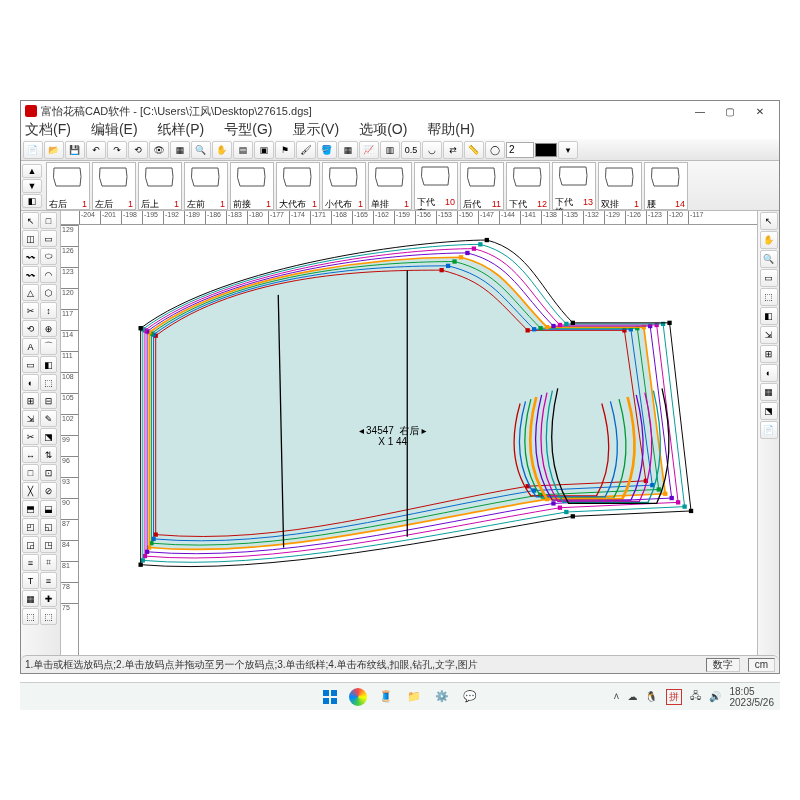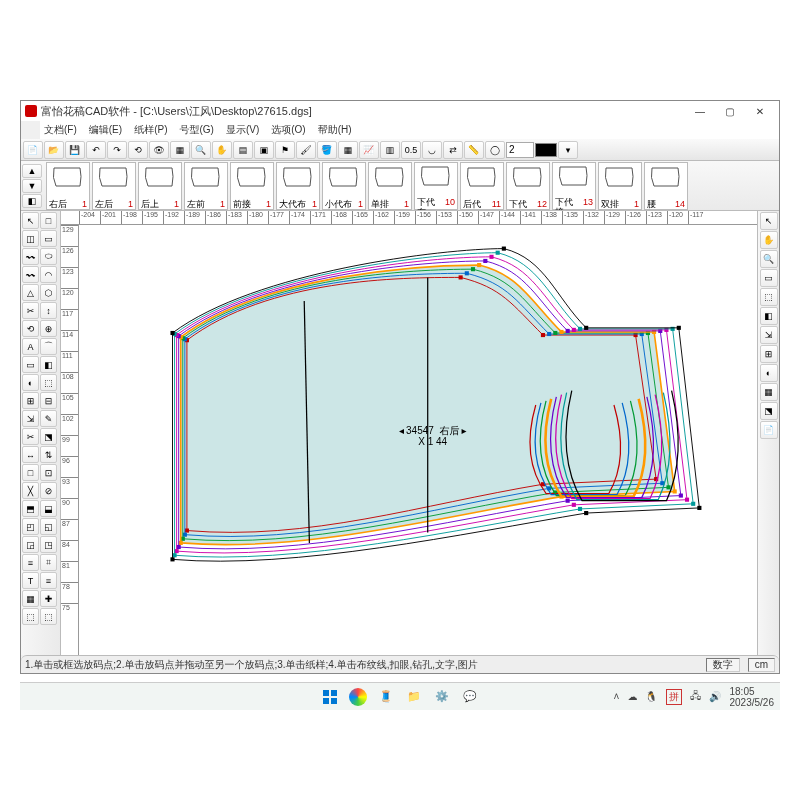--- a/index.html
+++ b/index.html
@@ -4,21 +4,21 @@
 <style>
   * { box-sizing: border-box; margin: 0; padding: 0; font-family: "Microsoft YaHei", SimSun, sans-serif; }
   body { background: #fff; width: 800px; height: 800px; overflow: hidden; position: relative; }
   .outer-pad { padding: 100px 20px 100px 20px; }
   .window { border: 1px solid #888; background: #f0f0f0; width: 760px; height: 574px; display: flex; flex-direction: column; }
   .titlebar { background: #fff; height: 20px; display: flex; align-items: center; padding: 0 4px; font-size: 11px; color: #333; }
   .titlebar .app-icon { width: 12px; height: 12px; background: #c00; margin-right: 4px; border-radius: 2px; }
   .titlebar .title-text { flex: 1; white-space: nowrap; overflow: hidden; }
   .winbtns { display: flex; gap: 0; }
   .winbtn { width: 30px; height: 18px; display: flex; align-items: center; justify-content: center; font-size: 10px; color: #333; cursor: pointer; }
-  .menubar { background: #fff; height: 18px; display: flex; align-items: center; padding: 0 4px; font-size: 10px; color: #333; gap: 12px; margin-left: 19px; }
+  .menubar { background: #fff; height: 18px; display: flex; align-items: center; padding: 0 4px; font-size: 14px; color: #333; gap: 20px; }
   .menubar span { cursor: pointer; }
   .toolbar { background: linear-gradient(#fafafa, #e6e6e6); height: 22px; display: flex; align-items: center; padding: 0 2px; gap: 1px; border-bottom: 1px solid #bbb; }
   .tb { width: 20px; height: 18px; border: 1px solid #ccc; background: linear-gradient(#fff,#eee); border-radius: 2px; display: flex; align-items: center; justify-content: center; font-size: 9px; cursor: pointer; }
   .tb svg, .tb span { pointer-events: none; }
   .spinner { display: flex; align-items: center; border: 1px solid #aaa; background: #fff; height: 16px; width: 28px; font-size: 10px; padding: 0 2px; }
   .colorpick { width: 22px; height: 14px; background: #000; border: 1px solid #888; }
   .panel-row { background: linear-gradient(#f8f8f8,#eaeaea); height: 50px; display: flex; align-items: center; border-bottom: 1px solid #bbb; overflow: hidden; }
   .pc-left { display: flex; flex-direction: column; width: 24px; gap: 1px; padding: 1px; }
   .pc-left .tb { width: 20px; height: 14px; }
   .pieces { display: flex; flex: 1; overflow: hidden; }
@@ -27,21 +27,21 @@
   .piece .lbl { display: flex; gap: 2px; font-size: 9px; line-height: 10px; width: 100%; justify-content: space-between; padding: 0 2px; }
   .piece .lbl .nm { color: #000; }
   .piece .lbl .ct { color: #c00; }
   .main { flex: 1; display: flex; overflow: hidden; }
   .lefttools { width: 40px; background: linear-gradient(90deg,#f6f6f6,#eaeaea); border-right: 1px solid #bbb; display: flex; flex-wrap: wrap; align-content: flex-start; padding: 1px; gap: 1px; }
   .lefttools .tb { width: 17px; height: 17px; }
   .canvas-wrap { flex: 1; display: flex; flex-direction: column; background: #fff; position: relative; }
   .hruler { height: 14px; background: #fff; border-bottom: 1px solid #999; position: relative; font-size: 7px; color: #555; overflow: hidden; }
   .hruler .ticks { position: absolute; top: 0; left: 18px; right: 0; height: 100%; white-space: nowrap; }
   .hruler .tick { display: inline-block; width: 21px; text-align: left; border-left: 1px solid #888; height: 14px; padding-left: 1px; line-height: 8px; vertical-align: top; }
-  .canvas-body { flex: 1; display: flex; overflow: hidden; gap: 40px; }
+  .canvas-body { flex: 1; display: flex; overflow: hidden; }
   .vruler { width: 18px; background: #fff; border-right: 1px solid #999; position: relative; font-size: 7px; color: #555; }
   .vruler .vtick { height: 21px; border-top: 1px solid #888; padding-left: 1px; line-height: 8px; }
   .canvas { flex: 1; background: #fff; position: relative; }
   .righttools { width: 22px; background: linear-gradient(90deg,#f6f6f6,#eaeaea); border-left: 1px solid #bbb; display: flex; flex-direction: column; align-items: center; padding: 1px; gap: 1px; }
   .righttools .tb { width: 18px; height: 18px; }
   .statusbar { height: 18px; background: #eee; border-top: 1px solid #bbb; display: flex; align-items: center; font-size: 10px; color: #333; padding: 0 4px; gap: 8px; border-radius: 6px; }
   .statusbar .fill { flex: 1; }
   .statusbar .cell { border: 1px inset #ccc; padding: 0 6px; height: 14px; display: flex; align-items: center; background: #f5f5f5; }
   
   .taskbar { position: absolute; left: 20px; right: 20px; bottom: 90px; height: 28px; background: #f1f5f3; border-top: 1px solid #ccc; display: flex; align-items: center; padding: 0 6px; font-size: 11px; color: #444; gap: 10px; }

